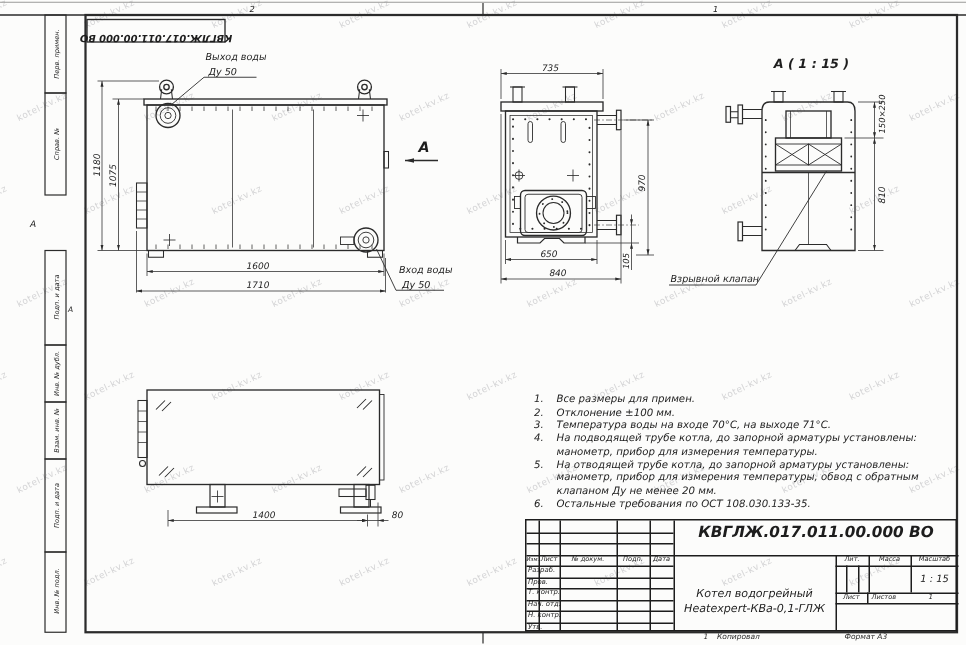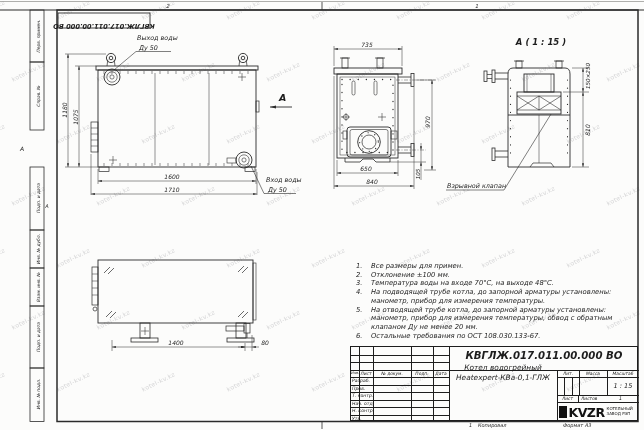--- a/index.html
+++ b/index.html
@@ -304,33 +304,33 @@
     <div class="note-item">
         <span class="note-num">1.</span>
         <span class="note-text">Все размеры для примен.</span>
       </div>
     <div class="note-item">
         <span class="note-num">2.</span>
         <span class="note-text">Отклонение ±100 мм.</span>
       </div>
     <div class="note-item">
         <span class="note-num">3.</span>
-        <span class="note-text">Температура воды на входе 70°С, на выходе 48°С.</span>
+        <span class="note-text">Температура воды на входе 70°С, на выходе 71°С.</span>
       </div>
     <div class="note-item">
         <span class="note-num">4.</span>
         <span class="note-text">На подводящей трубе котла, до запорной арматуры установлены: манометр, прибор для измерения температуры.</span>
       </div>
     <div class="note-item">
         <span class="note-num">5.</span>
         <span class="note-text">На отводящей трубе котла, до запорной арматуры установлены: манометр, прибор для измерения температуры, обвод с обратным клапаном Ду не менее 20 мм.</span>
       </div>
     <div class="note-item">
         <span class="note-num">6.</span>
-        <span class="note-text">Остальные требования по ОСТ 108.030.133-67.</span>
+        <span class="note-text">Остальные требования по ОСТ 108.030.133-35.</span>
       </div>
   </div>
 
   <div id="tb" class="ov">
 
     <div class="tbl" style="left:0;top:7.7px;width:98px;border-top-width:0.8px;"></div>
     <div class="tbl" style="left:0;top:15.3px;width:98px;border-top-width:0.8px;"></div>
     <div class="tbl" style="left:0;top:23px;width:288px;border-top-width:0.9px;"></div>
     <div class="tbl" style="left:0;top:30px;width:98px;border-top-width:0.8px;"></div>
     <div class="tbl" style="left:0;top:37.5px;width:98px;border-top-width:0.8px;"></div>
@@ -358,39 +358,31 @@
     <div class="tbt" style="left:8px;top:24.4px;width:14px;text-align:center;font-size:4.4px;">Лист</div>
     <div class="tbt" style="left:22px;top:24.4px;width:38px;text-align:center;font-size:4.4px;">№ докум.</div>
     <div class="tbt" style="left:60px;top:24.4px;width:22px;text-align:center;font-size:4.4px;">Подп.</div>
     <div class="tbt" style="left:82px;top:24.4px;width:16px;text-align:center;font-size:4.4px;">Дата</div>
     <div class="tbt" style="left:1px;top:31.4px;font-size:4.6px;">Разраб.</div>
     <div class="tbt" style="left:1px;top:38.9px;font-size:4.6px;">Пров.</div>
     <div class="tbt" style="left:1px;top:46.4px;font-size:4.6px;">Т. контр.</div>
     <div class="tbt" style="left:1px;top:53.9px;font-size:4.6px;">Нач. отд.</div>
     <div class="tbt" style="left:1px;top:61.4px;font-size:4.6px;">Н. контр.</div>
     <div class="tbt" style="left:1px;top:68.9px;font-size:4.6px;">Утв.</div>
-    <div class="tbt" style="left:98px;top:16px;width:108px;text-align:center;font-size:7.4px;line-height:9.6px;">
+    <div class="tbt" style="left:98px;top:44px;width:108px;text-align:center;font-size:7.4px;line-height:9.6px;">
       <div>Котел водогрейный</div>
       <div>Heatexpert-КВа-0,1-ГЛЖ</div>
     </div>
     <div class="tbt" style="left:206px;top:24.4px;width:22px;text-align:center;font-size:4.4px;">Лит.</div>
     <div class="tbt" style="left:228px;top:24.4px;width:28px;text-align:center;font-size:4.4px;">Масса</div>
     <div class="tbt" style="left:256px;top:24.4px;width:32px;text-align:center;font-size:4.4px;">Масштаб</div>
     <div class="tbt" style="left:256px;top:35px;width:32px;text-align:center;font-size:6.6px;">1 : 15</div>
     <div class="tbt" style="left:206px;top:49px;width:21px;text-align:center;font-size:4.4px;">Лист</div>
     <div class="tbt" style="left:230px;top:49px;font-size:4.4px;">Листов</div>
     <div class="tbt" style="left:268px;top:48.6px;font-size:4.8px;">1</div>
-    <div class="tbt" style="left:208px;top:57px;width:78px;height:16px;display:flex;align-items:center;">
-      <span style="display:inline-block;width:8px;height:12px;background:#111;margin-right:1.5px;"></span>
-      <span style="font-weight:700;font-size:12.5px;font-style:normal;letter-spacing:-0.5px;color:#111;">KVZR</span>
-      <span style="margin-left:2px;font-size:4px;line-height:4.6px;font-style:normal;color:#111;">
-        <span style="display:block;">КОТЕЛЬНЫЙ</span>
-        <span style="display:block;">ЗАВОД РЭП</span>
-      </span>
-    </div>
   </div>
 
   <div id="bmargin" class="ov" style="left:0;top:0;width:644px;height:430px;pointer-events:none;">
     <span style="left:469px;top:422px;">1</span>
     <span style="left:478px;top:422px;">Копировал</span>
     <span style="left:563px;top:422px;">Формат А3</span>
   </div>
 </div>
 
 </body></html>

